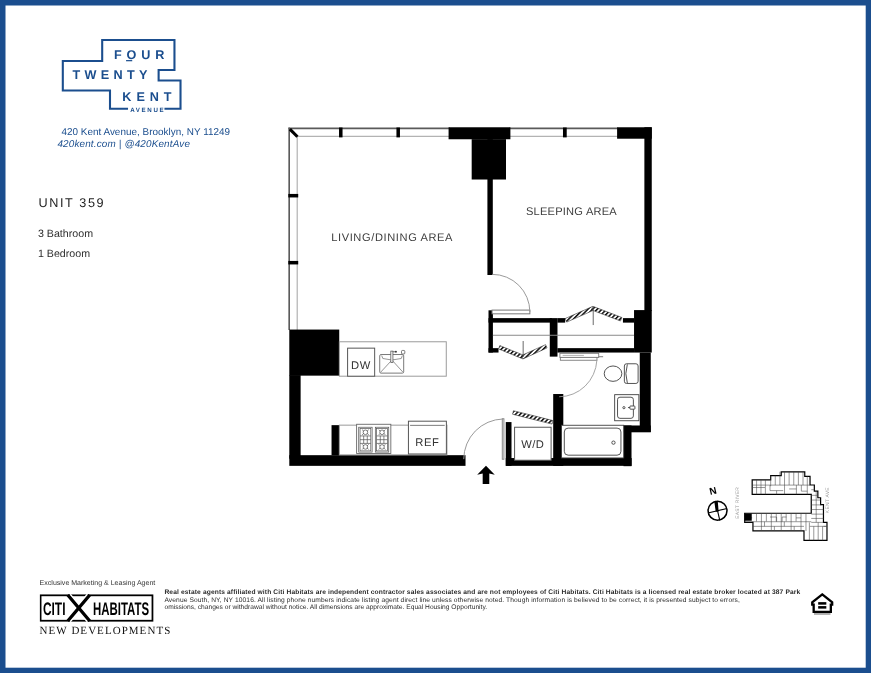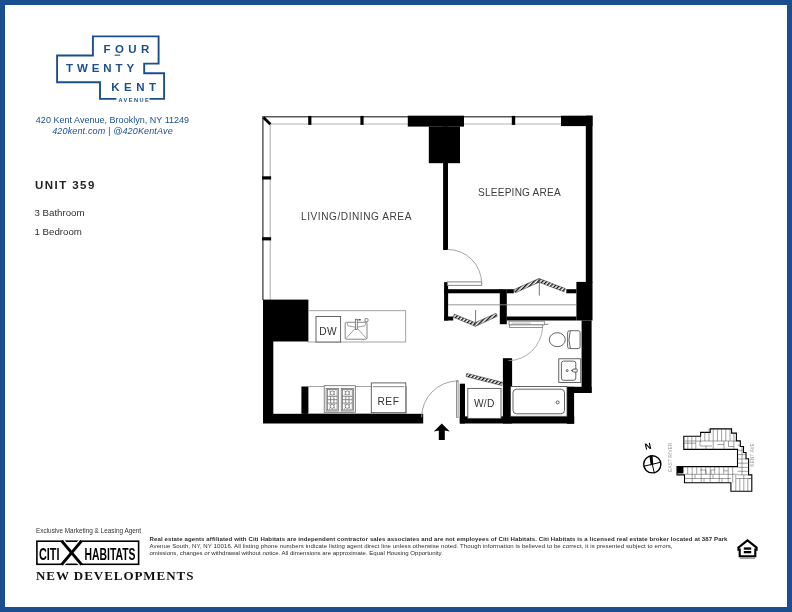--- a/index.html
+++ b/index.html
@@ -19,25 +19,25 @@
 
   <rect x="64.6" y="24.6" width="5.6" height="1.1" fill="#1b4e8e"></rect>
 
   <text x="16.0" y="41.8" font-size="11.5" font-weight="bold" letter-spacing="3.9" fill="#1b4e8e">TWENTY</text>
 
   <text x="61.2" y="61.4" font-size="11.5" font-weight="bold" letter-spacing="4.5" fill="#1b4e8e">KENT</text>
 
   <text x="68.4" y="72.1" font-size="5.6" font-weight="bold" letter-spacing="1.5" fill="#1b4e8e">AVENUE</text>
 </svg>
 
-<div class="abs" style="left:0px;top:115px;width:225px;text-align:center;font-size:9px;letter-spacing:0.02px;color:#1b4e8e;">420 Kent Avenue, Brooklyn, NY 11249</div>
+<div class="abs" style="left:0px;top:115px;width:225px;text-align:center;font-size:9px;letter-spacing:0.02px;color:#1b4e8e;padding-left:20px;">420 Kent Avenue, Brooklyn, NY 11249</div>
 
 <div class="abs" style="left:0px;top:126px;width:225px;text-align:center;font-size:9px;letter-spacing:0.15px;color:#1b4e8e;font-style:italic;">420kent.com | @420KentAve</div>
 
-<div class="abs" style="left:35px;top:179px;font-size:11.5px;font-weight:bold;letter-spacing:1.45px;color:#232323;">UNIT 359</div>
+<div class="abs" style="left:35px;top:179px;font-size:11.5px;font-weight:normal;letter-spacing:1.45px;color:#232323;">UNIT 359</div>
 
 <div class="abs" style="left:34.5px;top:196px;font-size:9.7px;color:#2e2e2e;margin-top:30px;">1 Bedroom</div>
 
 <div class="abs" style="left:34.5px;top:207px;font-size:9.7px;color:#2e2e2e;">3 Bathroom</div>
 
 <svg class="abs" style="left:0;top:0;" width="792" height="612" viewBox="0 0 792 612">
 <defs>
   <pattern id="hatch" width="3" height="3" patternUnits="userSpaceOnUse" patternTransform="rotate(45)">
     <rect width="3" height="3" fill="#fff"></rect>
     <rect width="1.4" height="3" fill="#111"></rect>
@@ -260,21 +260,21 @@
 <div class="abs" style="left:36px;top:526.5px;font-size:6.4px;color:#333;">Exclusive Marketing &amp; Leasing Agent</div>
 
 <svg class="abs" style="left:36px;top:540px;" width="104" height="26" viewBox="0 0 104 26">
   <rect x="0.9" y="1.2" width="101.7" height="23.1" fill="none" stroke="#000" stroke-width="1.6"></rect>
   <path d="M26.2 1.6 L45.0 23.9 M45.0 1.6 L26.2 23.9" stroke="#fff" stroke-width="5.6"></path>
   <path d="M25.6 0.9 L45.6 24.6 M45.6 0.9 L25.6 24.6" stroke="#000" stroke-width="3.0"></path>
   <text x="3.0" y="19.5" font-size="16.5" font-weight="bold" fill="#000" textLength="20.5" lengthAdjust="spacingAndGlyphs">CITI</text>
   <text x="48.5" y="19.5" font-size="16.5" font-weight="bold" fill="#000" textLength="51" lengthAdjust="spacingAndGlyphs">HABITATS</text>
 </svg>
 
-<div class="abs" style="left:36px;top:567.5px;font-size:13px;font-weight:bold;font-family:'Liberation Serif',serif;letter-spacing:0.95px;color:#111;">NEW DEVELOPMENTS</div>
+<div class="abs" style="left:36px;top:567.5px;font-size:10px;font-weight:normal;font-family:'Liberation Serif',serif;letter-spacing:0.95px;color:#111;">NEW DEVELOPMENTS</div>
 
 <div class="abs" style="left:149.5px;top:535.5px;width:580px;font-size:6.05px;line-height:7.25px;color:#2b2b2b;">
 <b style="letter-spacing:0.11px;">Real estate agents affiliated with Citi Habitats are independent contractor sales associates and are not employees of Citi Habitats. Citi Habitats is a licensed real estate broker located at 387 Park</b><br>
 <span style="letter-spacing:0.09px;">Avenue South, NY, NY 10016. All listing phone numbers indicate listing agent direct line unless otherwise noted. Though information is believed to be correct, it is presented subject to errors,</span><br>
 omissions, changes or withdrawal without notice. All dimensions are approximate. Equal Housing Opportunity.
 </div>
 
 <svg class="abs" style="left:736.5px;top:538.5px;" width="21" height="22" viewBox="0 0 21 22">
   <path d="M10.5 1.4 L19.6 8.6 V10.6 H18.3 V17.2 H2.7 V10.6 H1.4 V8.6 Z" fill="none" stroke="#000" stroke-width="2.1" stroke-linejoin="miter"></path>
   <rect x="6.8" y="8.4" width="7.4" height="2.3" fill="#000"></rect>

